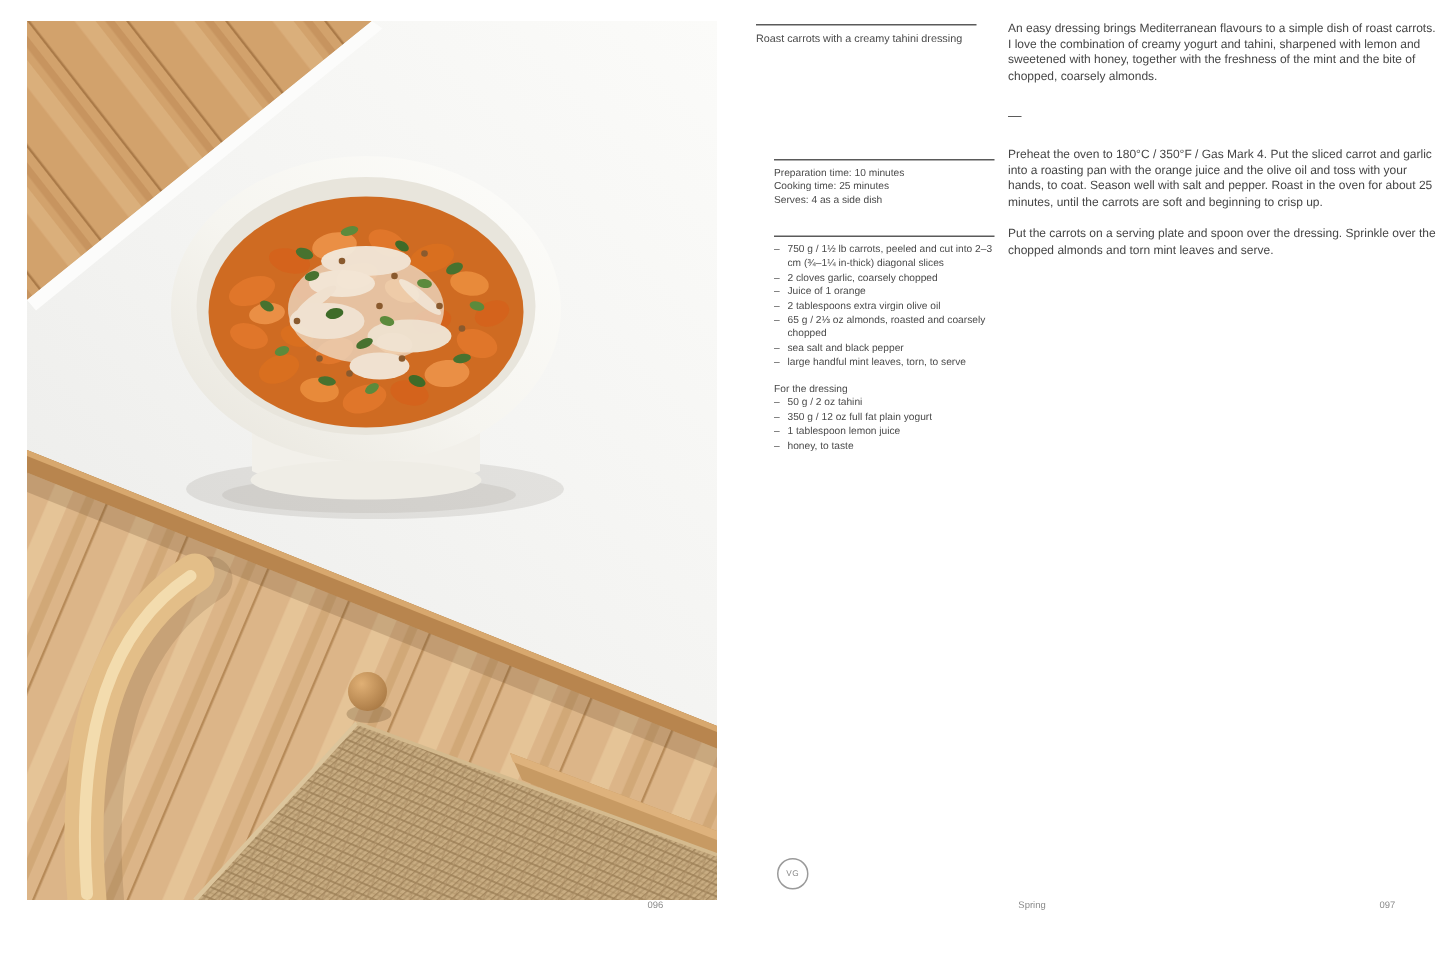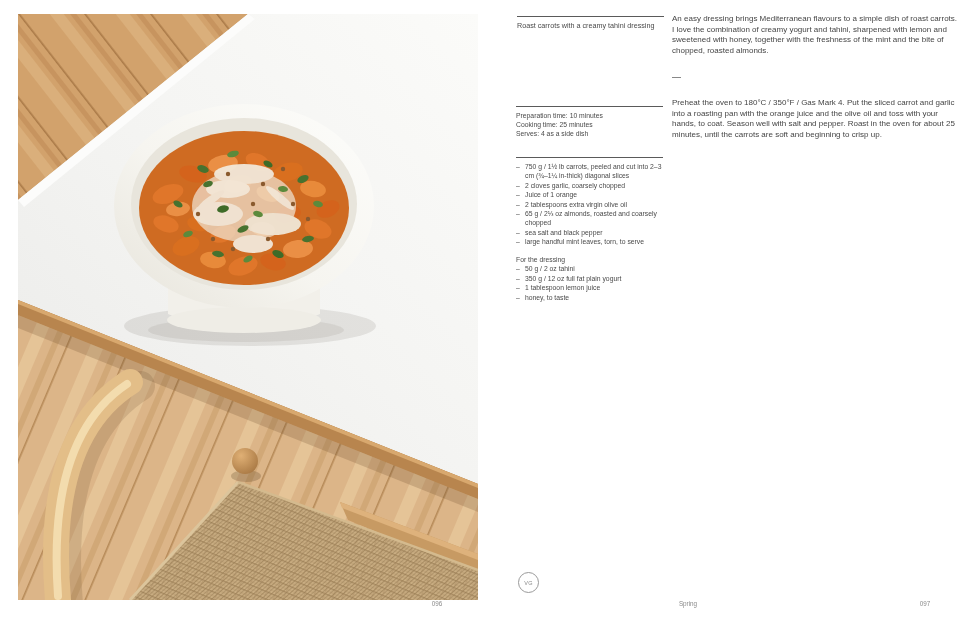--- a/index.html
+++ b/index.html
@@ -8,21 +8,21 @@
     position:relative; width:966px; height:636px; background:#ffffff;
     font-family:"Liberation Sans", sans-serif; color:#3f3f3f; overflow:hidden;
   }
   
   .photo { position:absolute; left:18px; top:14px; width:460px; height:586px; }
   .photo svg { display:block; width:100%; height:100%; }
 
   
   .block { position:absolute; width:147px; font-size:6.8px; line-height:9px; color:#4a4a4a; }
   .rule-top { border-top:0.8px solid #5a5a5a; padding-top:4px; }
-  .block-title { left:517px; top:16px; font-size:7.2px; line-height:9.5px; }
+  .block-title { left:504px; top:16px; font-size:7.2px; line-height:9.5px; }
   .block-meta  { left:516px; top:106px; }
   .block-ingredients { left:516px; top:157px; }
   .ing-row { display:flex; margin-bottom:0.5px; }
   .ing-dash { width:9px; flex:none; }
   .ing-text { flex:1; }
   .dressing-head { margin-top:9px; }
   .badge {
     position:absolute; left:518px; top:572px; width:21px; height:21px;
     border:1px solid #9a9a9a; border-radius:50%; display:flex; align-items:center;
     justify-content:center; font-size:5.5px; color:#8a8a8a; letter-spacing:0.3px;
@@ -252,22 +252,23 @@
       <span class="ing-dash">–</span>
       <span class="ing-text">honey, to taste</span>
     </div>
   </div>
 
   <div class="badge">
     <span>VG</span>
   </div>
 
   <div class="col-main">
-    <p>An easy dressing brings Mediterranean flavours to a simple dish of roast carrots. I love the combination of creamy yogurt and tahini, sharpened with lemon and sweetened with honey, together with the freshness of the mint and the bite of chopped, roasted almonds.</p>
+    <p>An easy dressing brings Mediterranean flavours to a simple dish of roast carrots. I love the combination of creamy yogurt and tahini, sharpened with lemon and sweetened with honey, together with the freshness of the mint and the bite of chopped, coarsely almonds.</p>
     <div class="divider">—</div>
     <p>Preheat the oven to 180°C / 350°F / Gas Mark 4. Put the sliced carrot and garlic into a roasting pan with the orange juice and the olive oil and toss with your hands, to coat. Season well with salt and pepper. Roast in the oven for about 25 minutes, until the carrots are soft and beginning to crisp up.</p>
+    <p>Put the carrots on a serving plate and spoon over the dressing. Sprinkle over the chopped almonds and torn mint leaves and serve.</p>
   </div>
 
   <div class="footer-item pg-left">096</div>
   <div class="footer-item pg-season">Spring</div>
   <div class="footer-item pg-right">097</div>
 
 </div>
 
 </body></html>

